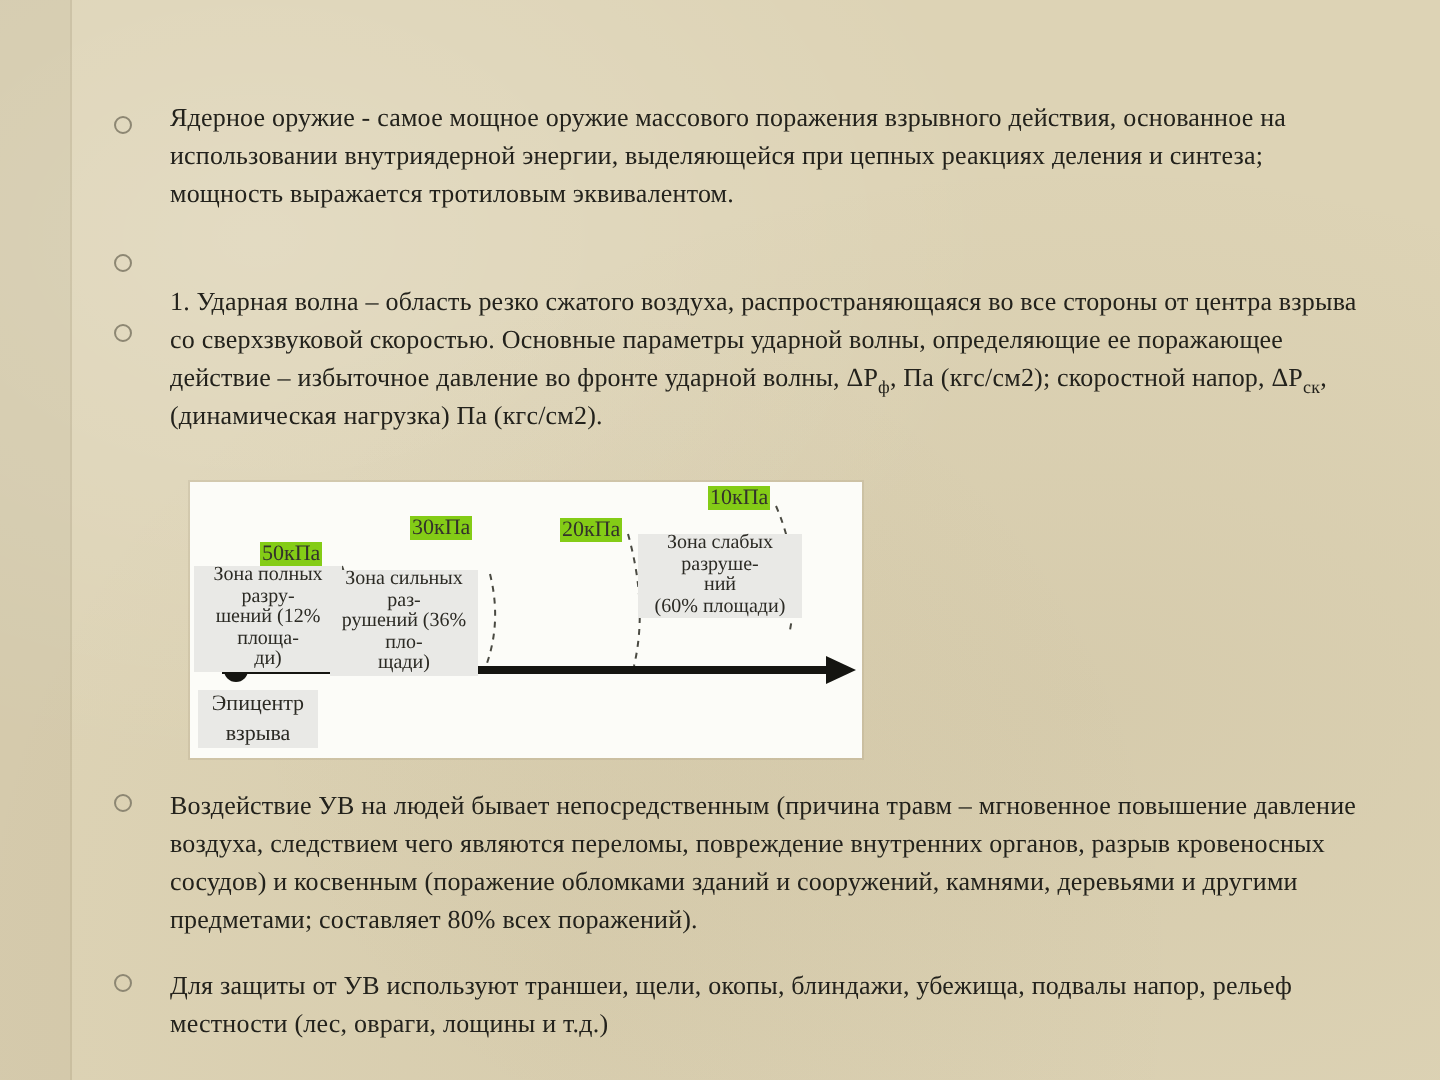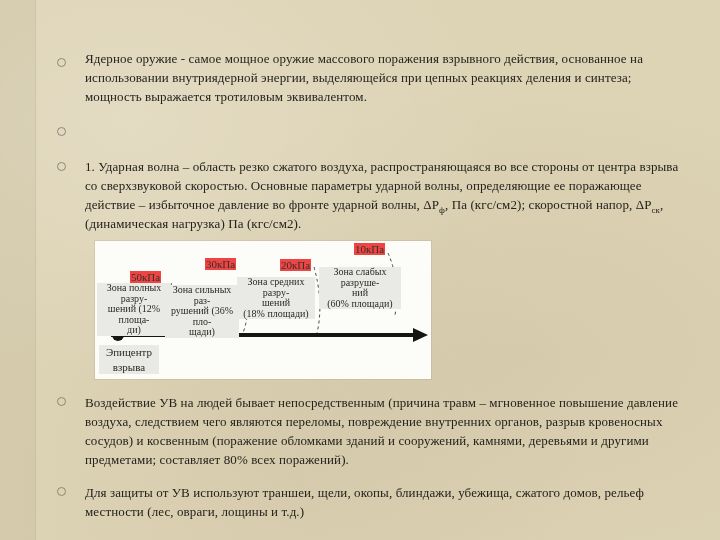--- a/index.html
+++ b/index.html
@@ -37,42 +37,42 @@
     position:absolute; left:95px; top:241px; width:336px; height:138px;
     background:#fcfcf8;
     box-shadow:0 0 0 1px rgba(120,110,80,0.12);
   }
   .diagram svg { position:absolute; left:0; top:0; }
   .zone-label {
     position:absolute; font-size:10px; line-height:10.6px; text-align:center;
     white-space:pre-line; background:#e9e9e6; color:#2b2a24;
   }
   .pressure-label {
-    position:absolute; font-size:11px; color:#33322b; background:#ef4444;
+    position:absolute; font-size:11px; color:#33322b; background:#84cc16;
     padding:0 1px;
   }
   .epicenter-label {
     position:absolute; left:4px; top:104px; width:60px;
     font-size:11px; line-height:14.5px; text-align:center;
     white-space:pre-line; background:#e9e9e6; color:#2b2a24;
   }
 </style>
 </head>
 <body>
 
 <div class="slide">
   <div class="left-strip"></div>
 
   <span class="bullet-circle" style="top:58px"></span>
   <div class="bullet-text" style="top:49px">Ядерное оружие - самое мощное оружие массового поражения взрывного действия, основанное на использовании внутриядерной энергии, выделяющейся при цепных реакциях деления и синтеза; мощность выражается тротиловым эквивалентом.</div>
 
   <span class="bullet-circle" style="top:127px"></span>
 
   <span class="bullet-circle" style="top:162px"></span>
-  <div class="bullet-text" style="top:157px">
+  <div class="bullet-text" style="top:141px">
     <span>1. Ударная волна – область резко сжатого воздуха, распространяющаяся во все стороны от центра взрыва со сверхзвуковой скоростью. Основные параметры ударной волны, определяющие ее поражающее действие – избыточное давление во фронте ударной волны, ΔР</span><sub class="formula">ф</sub><span>, Па (кгс/см2); скоростной напор, ΔР</span><sub class="formula">ск</sub><span>,(динамическая нагрузка) Па (кгс/см2).</span>
   </div>
 
   <div class="diagram">
     <svg width="336" height="138" viewBox="0 0 336 138">
 
       <path d="M76,42 Q85,68 78,92" fill="none" stroke="#4a4a42" stroke-width="1" stroke-dasharray="3 3"></path>
       <path d="M150,46 Q156,70 148,92" fill="none" stroke="#4a4a42" stroke-width="1" stroke-dasharray="3 3"></path>
       <path d="M219,26 Q229,62 222,92" fill="none" stroke="#4a4a42" stroke-width="1" stroke-dasharray="3 3"></path>
       <path d="M293,12 Q306,42 300,74" fill="none" stroke="#4a4a42" stroke-width="1" stroke-dasharray="3 3"></path>
@@ -86,29 +86,26 @@
     <div class="pressure-label" style="left:110px; top:17px">30кПа</div>
     <div class="pressure-label" style="left:185px; top:18px">20кПа</div>
     <div class="pressure-label" style="left:259px; top:2px">10кПа</div>
 
     <div class="zone-label" style="left:2px;   top:42px; width:74px">Зона полных разру-
 шений (12% площа-
 ди)</div>
     <div class="zone-label" style="left:70px;  top:44px; width:74px">Зона сильных раз-
 рушений (36% пло-
 щади)</div>
-    <div class="zone-label" style="left:142px; top:36px; width:78px">Зона средних разру-
-шений
-(18% площади)</div>
     <div class="zone-label" style="left:224px; top:26px; width:82px">Зона слабых разруше-
 ний
 (60% площади)</div>
 
     <div class="epicenter-label">Эпицентр
 взрыва</div>
   </div>
 
   <span class="bullet-circle" style="top:397px"></span>
   <div class="bullet-text" style="top:393px">Воздействие УВ на людей бывает непосредственным (причина травм – мгновенное повышение давление воздуха, следствием чего являются переломы, повреждение внутренних органов, разрыв кровеносных сосудов) и косвенным (поражение обломками зданий и сооружений, камнями, деревьями и другими предметами; составляет 80% всех поражений).</div>
 
   <span class="bullet-circle" style="top:487px"></span>
-  <div class="bullet-text" style="top:483px">Для защиты от УВ используют траншеи, щели, окопы, блиндажи, убежища, сжатого домов, рельеф местности (лес, овраги, лощины и т.д.)</div>
+  <div class="bullet-text" style="top:483px">Для защиты от УВ используют траншеи, щели, окопы, блиндажи, убежища, подвалы напор, рельеф местности (лес, овраги, лощины и т.д.)</div>
 </div>
 
 </body></html>

